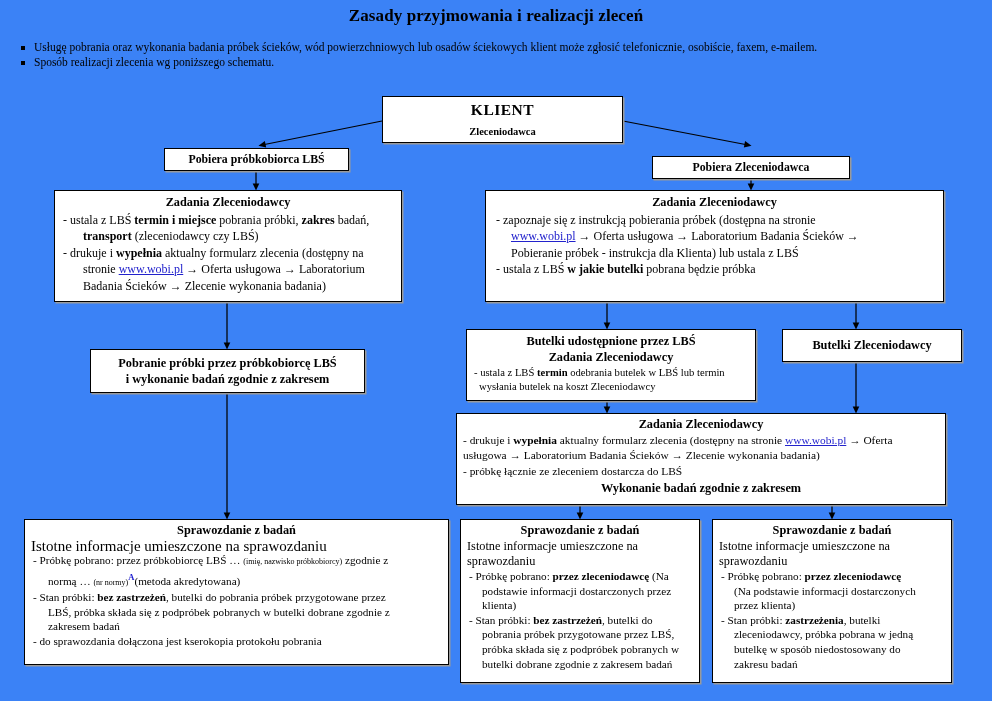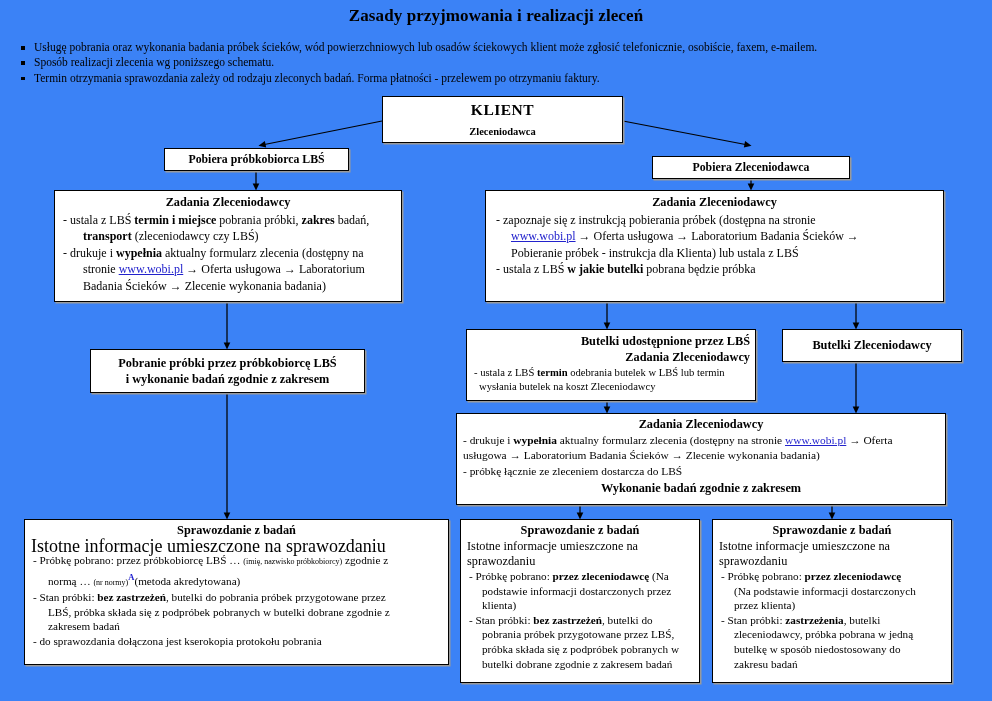--- a/index.html
+++ b/index.html
@@ -112,21 +112,21 @@
     font-size: 12px; line-height: 16.6px;
   }
   #zadania-right-box .box-title { font-size: 12.3px; margin-bottom: 1px; }
   #zadania-right-box .li { padding-left: 11px; text-indent: -9px; }
   #zadania-right-box .li2 { padding-left: 17px; text-indent: 0; }
 
   #butelki-lbs-box {
     left: 466px; top: 329px; width: 290px; height: 72px;
     padding: 4px 5px 0 5px;
   }
-  #butelki-lbs-box .box-title { font-size: 12.3px; line-height: 15.5px; text-align: right; }
+  #butelki-lbs-box .box-title { font-size: 12.3px; line-height: 15.5px; }
   #butelki-lbs-box .li {
     font-size: 10.6px; line-height: 13.5px;
     padding-left: 7px; text-indent: -5px; margin-top: 1px;
   }
   #butelki-lbs-box .li2 { padding-left: 7px; text-indent: 0; font-size: 10.6px; line-height: 13.5px;}
 
   #butelki-zlec-box {
     left: 766px; top: 329px; width: 180px; height: 33px;
     display: flex; align-items: center; justify-content: center;
     font-size: 12.3px; font-weight: bold; margin-left: 16px;
@@ -145,21 +145,21 @@
     display: flex; flex-direction: column; align-items: center; justify-content: center;
     font-size: 12.3px; line-height: 16px; font-weight: bold; text-align: center;
   }
 
   #sprawozdanie-left-box {
     left: 24px; top: 519px; width: 425px; height: 146px;
     padding: 3px 6px 0 6px;
     font-size: 11.2px; line-height: 14.6px;
   }
   #sprawozdanie-left-box .box-title { font-size: 12.3px; margin-bottom: 1px; }
-  #sprawozdanie-left-box .lead { font-size: 18px; }
+  #sprawozdanie-left-box .lead { font-size: 15px; }
   #sprawozdanie-left-box .li { padding-left: 9px; text-indent: -7px; }
   #sprawozdanie-left-box .li2 { padding-left: 17px; text-indent: 0; }
 
   #sprawozdanie-mid-box {
     left: 460px; top: 519px; width: 240px; height: 164px;
     padding: 3px 6px 0 6px;
     font-size: 11.2px; line-height: 14.6px;
   }
   #sprawozdanie-mid-box .box-title { font-size: 12.3px; margin-bottom: 1px; }
   #sprawozdanie-mid-box .lead { font-size: 12.3px; line-height: 15.2px; }
@@ -192,24 +192,20 @@
   <div class="doc-title">Zasady przyjmowania i realizacji zleceń</div>
 
   <div class="intro">
     <div class="intro-item">
       <span class="sq"></span>
       <span>Usługę pobrania oraz wykonania badania próbek ścieków, wód powierzchniowych  lub osadów ściekowych klient może zgłosić telefonicznie, osobiście, faxem, e-mailem.</span>
     </div>
     <div class="intro-item">
       <span class="sq"></span>
       <span>Sposób realizacji zlecenia wg poniższego schematu.</span>
-    </div>
-    <div class="intro-item">
-      <span class="sq"></span>
-      <span>Termin otrzymania sprawozdania zależy od rodzaju zleconych badań.  Forma płatności - przelewem po otrzymaniu faktury.</span>
     </div>
   </div>
 
   <svg id="connectors" viewBox="0 0 992 701" xmlns="http://www.w3.org/2000/svg">
     <defs>
       <marker id="ah" markerWidth="9" markerHeight="9" refX="4.2" refY="4.2" orient="auto" markerUnits="userSpaceOnUse">
         <path d="M0.6,0.9 L7.8,4.2 L0.6,7.5 z" fill="#000"></path>
       </marker>
     </defs>
     <g stroke="#000" stroke-width="1.25" fill="none">

